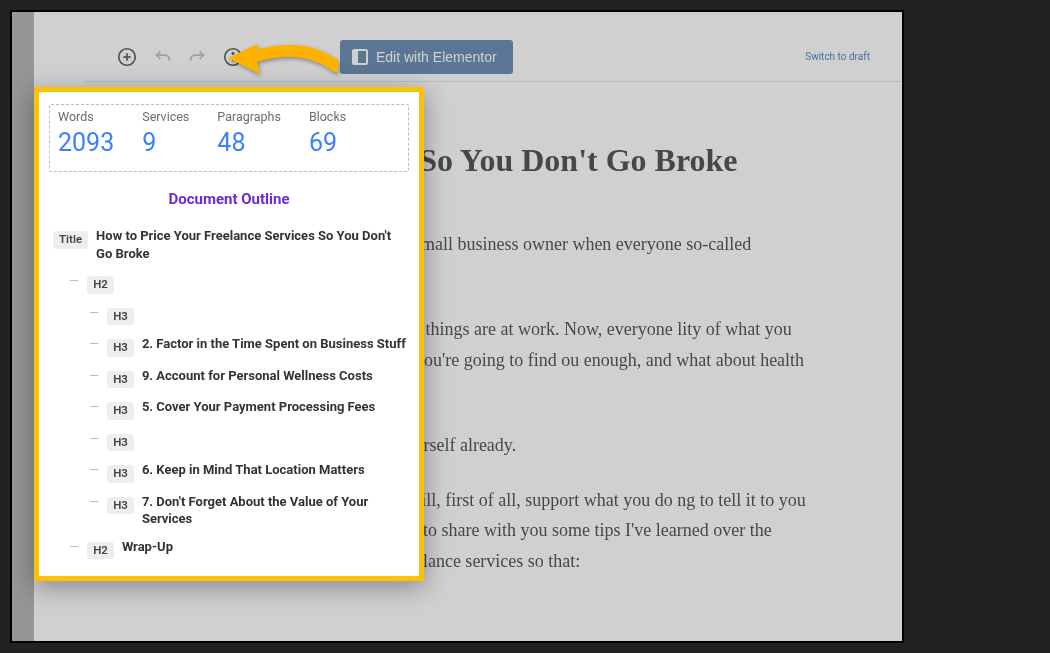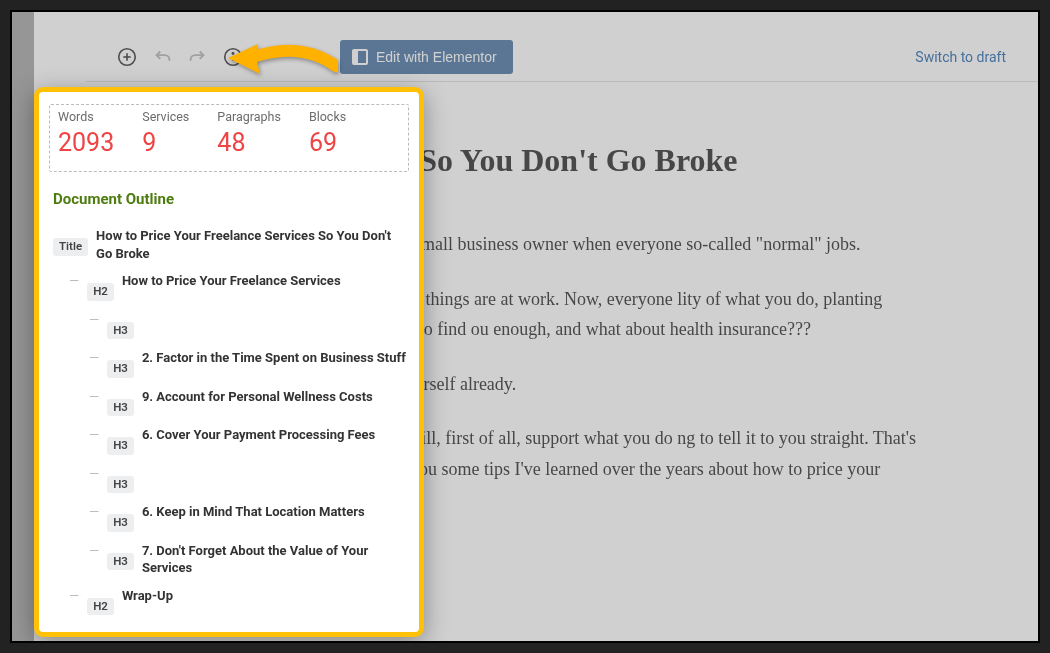--- a/index.html
+++ b/index.html
@@ -2,21 +2,21 @@
 <html><head>
 <meta charset="utf-8">
 <style>
   * { box-sizing: border-box; margin: 0; padding: 0; }
   body {
     font-family: -apple-system, BlinkMacSystemFont, "Segoe UI", Roboto, sans-serif;
     background: #222;
     padding: 10px;
   }
   .frame {
-    width: 1030px;
+    width: 894px;
     height: 633px;
     background: #a7a7a7;
     border: 2px solid #000;
     position: relative;
     overflow: hidden;
   }
   .overlay {
     position: absolute;
     inset: 0;
     background: rgba(120,120,120,0.35);
@@ -76,21 +76,21 @@
     gap: 8px;
     cursor: pointer;
   }
   .elementor-btn .sq {
     width: 16px; height: 16px; border: 2px solid #fff; border-radius: 2px;
     box-shadow: inset 4px 0 0 #fff;
   }
   .switch-draft {
     margin-left: auto;
     color: #2b6cb0;
-    font-size: 14px;
+    font-size: 10px;
     cursor: pointer;
     padding: 6px 8px;
   }
   .content {
     position: absolute;
     left: 52px;
     right: 0;
     top: 70px;
     bottom: 0;
     padding: 60px 90px 20px 90px;
@@ -113,47 +113,48 @@
   }
 
   
   .popover {
     position: absolute;
     left: 22px;
     top: 75px;
     width: 390px;
     background: #fff;
     border: 5px solid #ffc107;
-    border-radius: 9px;
+    border-radius: 0;
     box-shadow: 0 6px 24px rgba(0,0,0,0.35);
     z-index: 10;
     padding: 12px 10px 12px 10px;
   }
   .stats {
     display: flex;
     gap: 28px;
     padding: 4px 8px 14px 8px;
     border: 1px dashed #bbb;
     border-radius: 2px;
   }
   .stat .label {
     font-size: 12.5px;
     color: #6c6c6c;
     margin-bottom: 4px;
   }
   .stat .value {
     font-size: 25px;
     font-weight: 400;
-    color: #ef4444;
+    color: #3b82f6;
   }
   .outline-title {
     font-size: 15px;
     font-weight: 700;
     margin: 18px 4px 14px 4px;
-    color: #4d7c0f;
+    color: #6d28d9;
+    text-align: center;
   }
   .outline-list {
     list-style: none;
     font-size: 13px;
     color: #333;
   }
   .outline-list li {
     display: flex;
     align-items: flex-start;
     gap: 8px;
@@ -163,21 +164,21 @@
   .outline-list .ind1 { padding-left: 20px; }
   .outline-list .ind2 { padding-left: 40px; }
   .tag {
     background: #eceef0;
     border-radius: 3px;
     padding: 1px 6px;
     font-size: 11.5px;
     font-weight: 600;
     color: #444;
     flex: 0 0 auto;
-    margin-top: 11px;
+    margin-top: 4px;
   }
   .dash {
     color: #bbb;
     flex: 0 0 auto;
     margin-top: 0px;
   }
   .oltext { flex: 1; font-weight: bold; }
 
   
   .arrow {
@@ -272,40 +273,39 @@
     <div class="outline-title">Document Outline</div>
 
     <ul class="outline-list" id="outline-list">
         <li class="">
           <span class="tag">Title</span>
           <span class="oltext">How to Price Your Freelance Services So You Don't Go Broke</span>
         </li>
         <li class="ind1">
           <span class="dash">—</span>
           <span class="tag">H2</span>
-          <span class="oltext">How to Price Your Freelance Services</span>
         </li>
         <li class="ind2">
           <span class="dash">—</span>
           <span class="tag">H3</span>
         </li>
         <li class="ind2">
           <span class="dash">—</span>
           <span class="tag">H3</span>
           <span class="oltext">2. Factor in the Time Spent on Business Stuff</span>
         </li>
         <li class="ind2">
           <span class="dash">—</span>
           <span class="tag">H3</span>
           <span class="oltext">9. Account for Personal Wellness Costs</span>
         </li>
         <li class="ind2">
           <span class="dash">—</span>
           <span class="tag">H3</span>
-          <span class="oltext">6. Cover Your Payment Processing Fees</span>
+          <span class="oltext">5. Cover Your Payment Processing Fees</span>
         </li>
         <li class="ind2">
           <span class="dash">—</span>
           <span class="tag">H3</span>
         </li>
         <li class="ind2">
           <span class="dash">—</span>
           <span class="tag">H3</span>
           <span class="oltext">6. Keep in Mind That Location Matters</span>
         </li>

